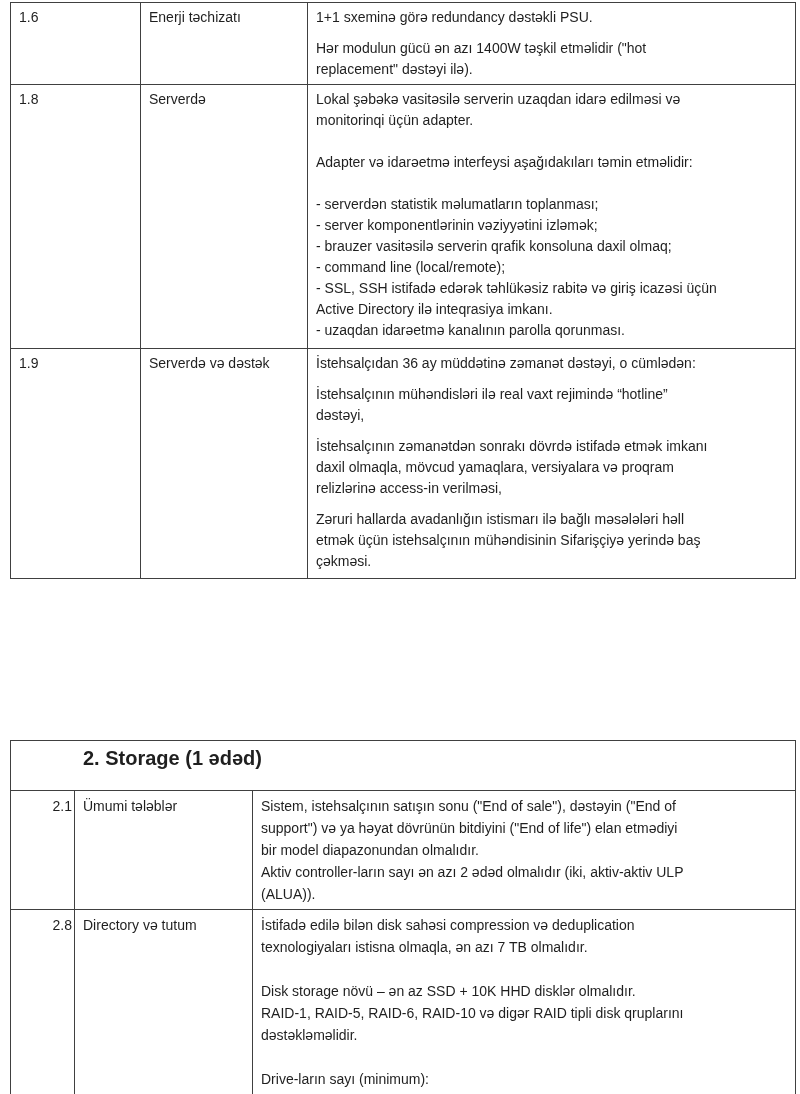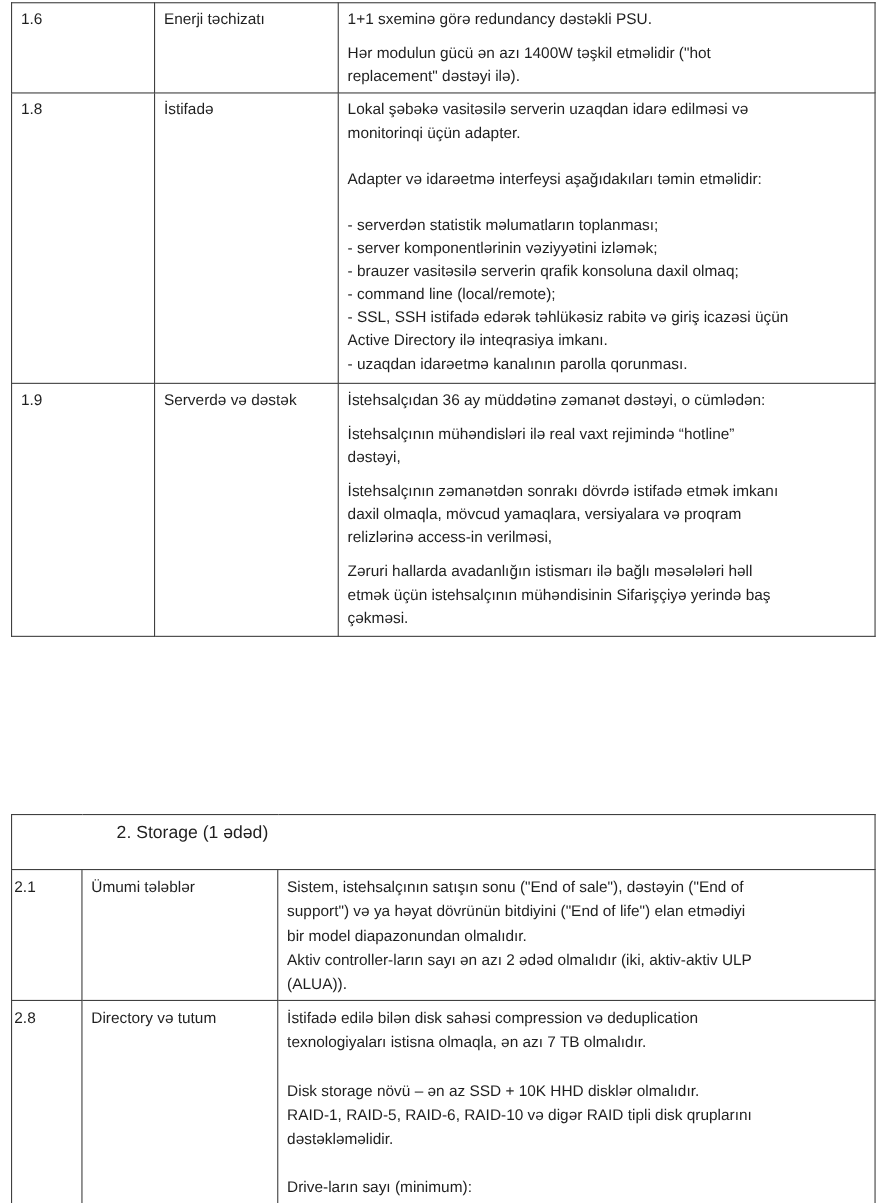--- a/index.html
+++ b/index.html
@@ -38,27 +38,27 @@
     white-space: pre-line;
   }
   #t1 p.para:last-child { margin-bottom: 0; }
   
   #t2 { top: 740px; }
   #t2 td { line-height: 22px; }
   #t2 tr.hdr { height: 50px; }
   #t2 tr.r21 { height: 112px; }
   #t2 tr.r22 { height: 180px; }
   #t2 td.hdr-cell {
-    font-weight: normal;
-    font-size: 16px;
-    padding-left: 95px;
+    font-weight: bold;
+    font-size: 20px;
+    padding-left: 72px;
     line-height: 20px;
     padding-top: 7px;
   }
-  #t2 td.num-cell { text-align: left; padding-left: 2px; padding-right: 2px; }
+  #t2 td.num-cell { text-align: right; padding-left: 2px; padding-right: 2px; }
   .cell-text { white-space: pre-line; }
 </style>
 </head>
 <body>
 
 <div class="page">
 
   <table class="spec" id="t1">
     <colgroup>
       <col style="width:130px">
@@ -70,21 +70,21 @@
         <td><span>1.6</span></td>
         <td><span>Enerji təchizatı</span></td>
         <td>
           <p class="para">1+1 sxeminə görə redundancy dəstəkli PSU.</p>
           <p class="para">Hər modulun gücü ən azı 1400W təşkil etməlidir ("hot
 replacement" dəstəyi ilə).</p>
         </td>
       </tr>
       <tr class="r18">
         <td><span>1.8</span></td>
-        <td><span>İstifadə</span></td>
+        <td><span>Serverdə</span></td>
         <td>
           <p class="para">Lokal şəbəkə vasitəsilə serverin uzaqdan idarə edilməsi və
 monitorinqi üçün adapter.
 
 Adapter və idarəetmə interfeysi aşağıdakıları təmin etməlidir:
 
 - serverdən statistik məlumatların toplanması;
 - server komponentlərinin vəziyyətini izləmək;
 - brauzer vasitəsilə serverin qrafik konsoluna daxil olmaq;
 - command line (local/remote);

